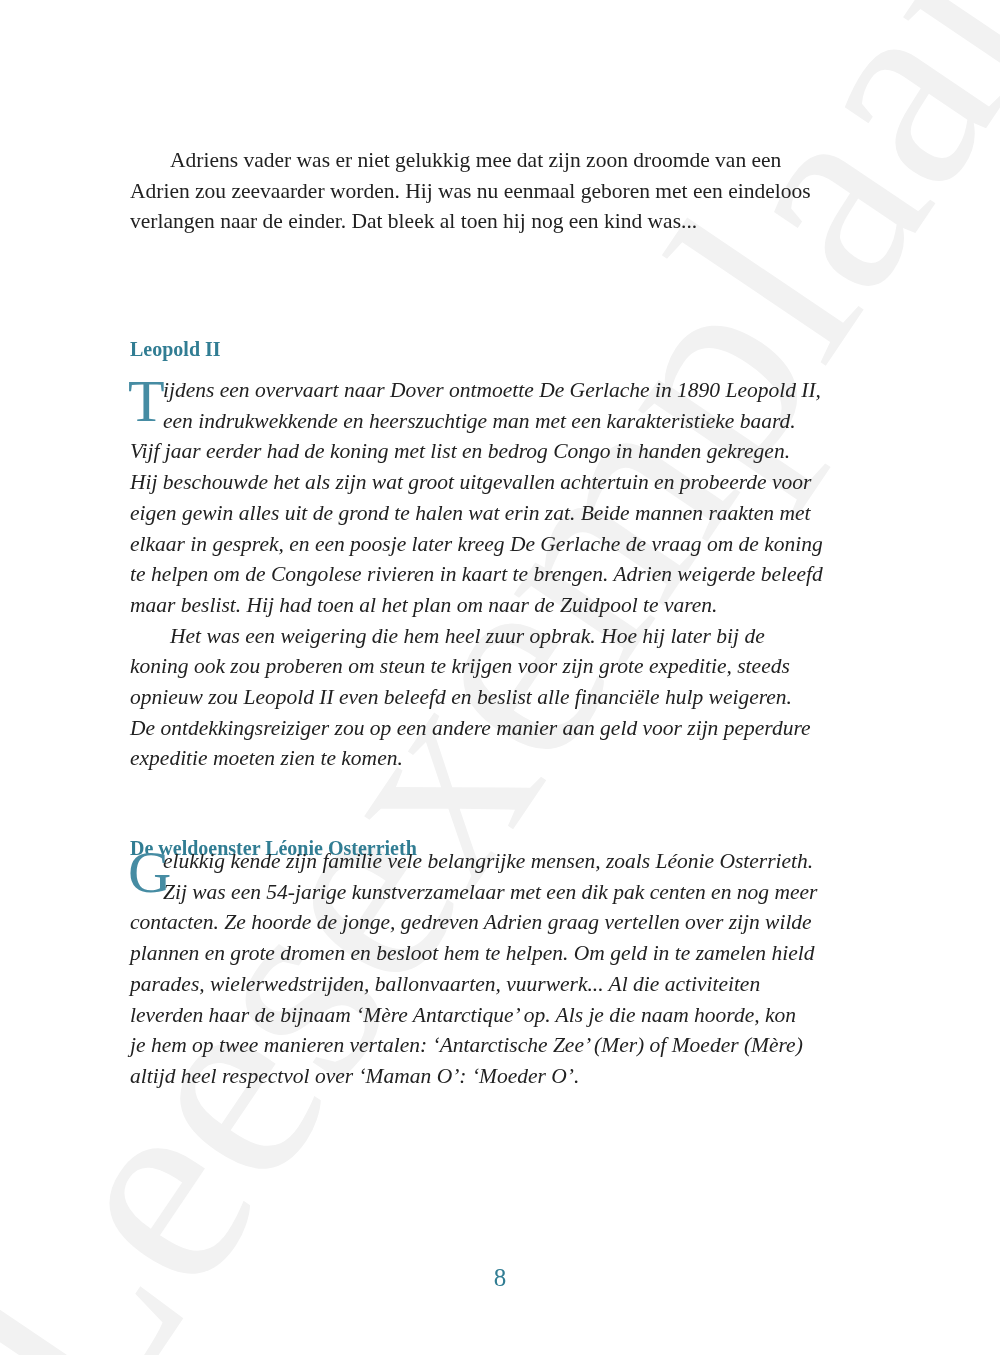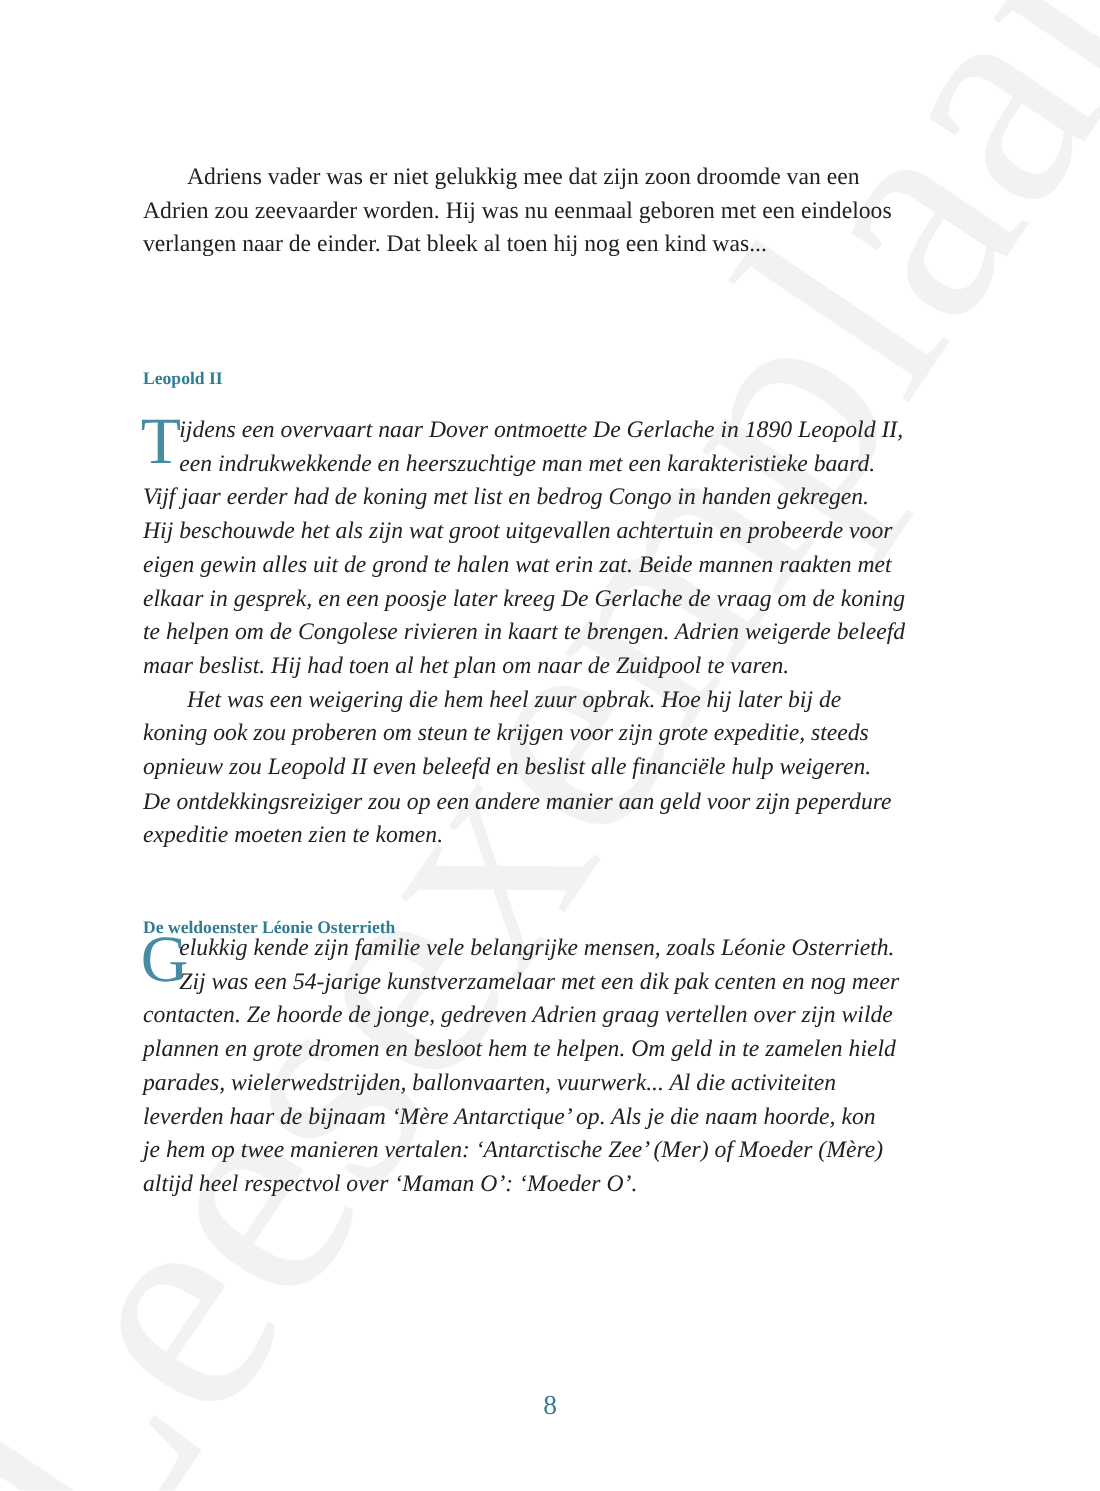--- a/index.html
+++ b/index.html
@@ -20,21 +20,21 @@
   .content-block { position:absolute; left:130px; width:775px; z-index:1; color:#212121; }
 
   .body-text { font-size:21.5px; line-height:30.7px;margin-top:20px; }
   .tline { white-space:nowrap; }
   .tline.indent { padding-left:40px; }
 
   .intro { top:125px; font-style:normal; }
 
   .sec-heading {
     position:absolute; left:130px; z-index:1;
-    font-weight:bold; font-size:16px; line-height:28px; color:#317d93;
+    font-weight:bold; font-size:20px; line-height:28px; color:#317d93;
   }
   #heading-leopold { top:318px; }
   #heading-osterrieth { top:817px; }
 
   .sec-body { font-style:italic; }
   #sec-leopold { top:355px; }
   #sec-osterrieth { top:826px; }
 
   .has-dropcap { position:absolute; }
   .has-dropcap .tline:nth-child(1),

